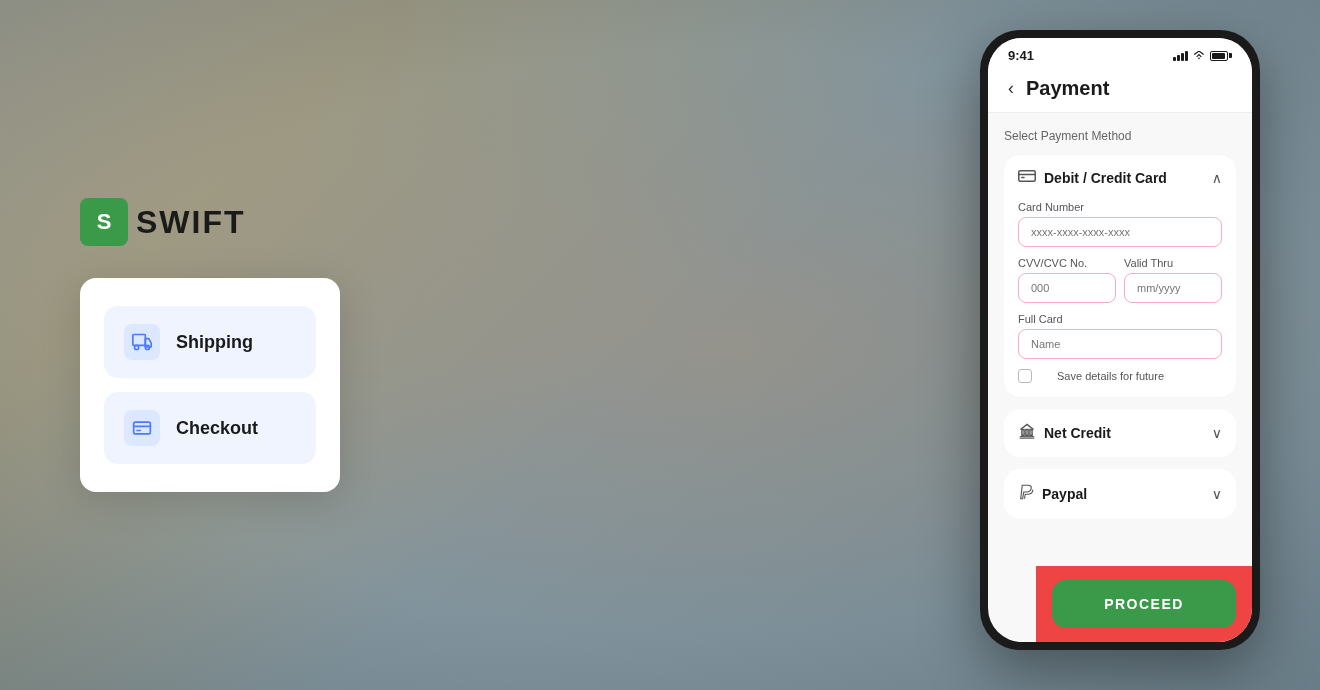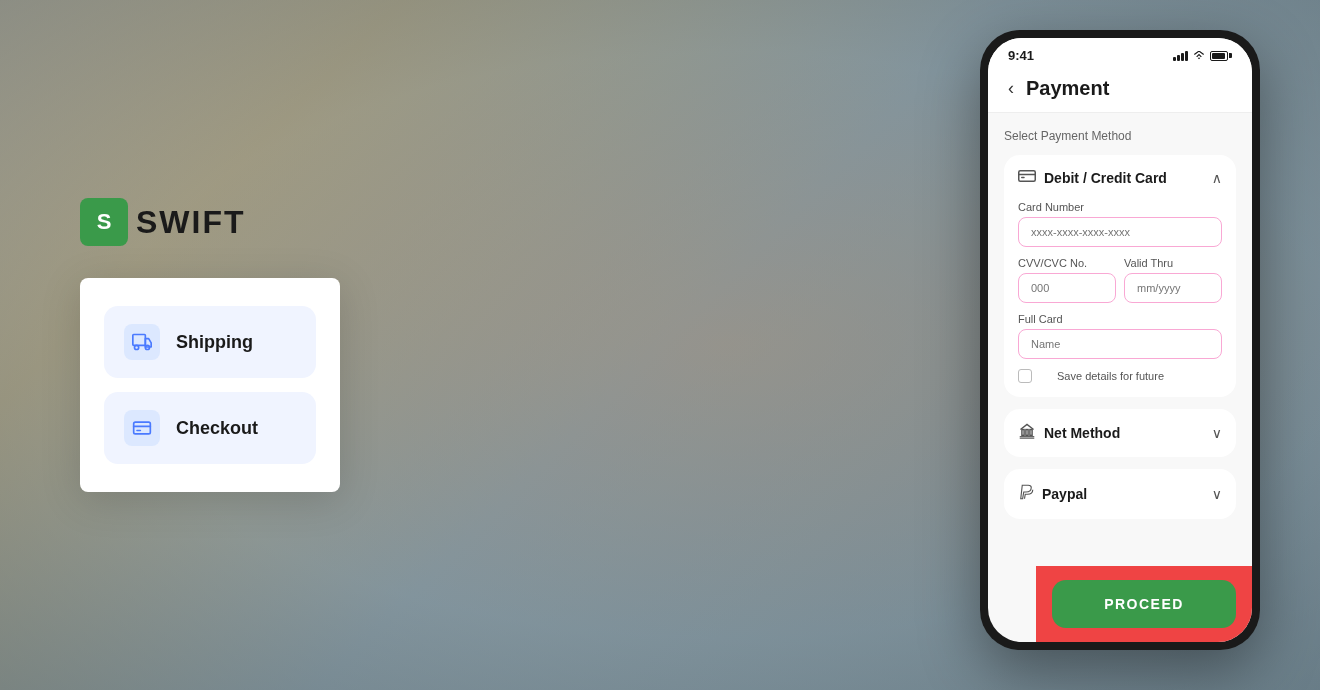--- a/index.html
+++ b/index.html
@@ -58,21 +58,21 @@
 
     .logo-text {
       font-size: 32px;
       font-weight: 800;
       color: #1a1a1a;
       letter-spacing: 2px;
     }
 
     .menu-card {
       background: white;
-      border-radius: 8px;
+      border-radius: 16px;
       padding: 28px 24px;
       width: 260px;
       box-shadow: 0 8px 40px rgba(0,0,0,0.15);
       display: flex;
       flex-direction: column;
       gap: 14px;
     }
 
     .menu-item {
       display: flex;
@@ -463,21 +463,21 @@
             <span class="method-icon">
               <svg width="18" height="16" viewBox="0 0 24 22" fill="none" stroke="#555" stroke-width="2">
                 <path d="M3 9l9-7 9 7"></path>
                 <rect x="5" y="9" width="3" height="8"></rect>
                 <rect x="10.5" y="9" width="3" height="8"></rect>
                 <rect x="16" y="9" width="3" height="8"></rect>
                 <line x1="2" y1="19" x2="22" y2="19"></line>
                 <line x1="2" y1="22" x2="22" y2="22"></line>
               </svg>
             </span>
-            <span>Net Method</span>
+            <span>Net Credit</span>
           </div>
           <span class="chevron-icon">∨</span>
         </div>
       </div>
 
       <div class="payment-section">
         <div class="payment-section-header">
           <div class="payment-method-title">
             <span class="method-icon">
               <svg width="16" height="18" viewBox="0 0 20 24" fill="none">

